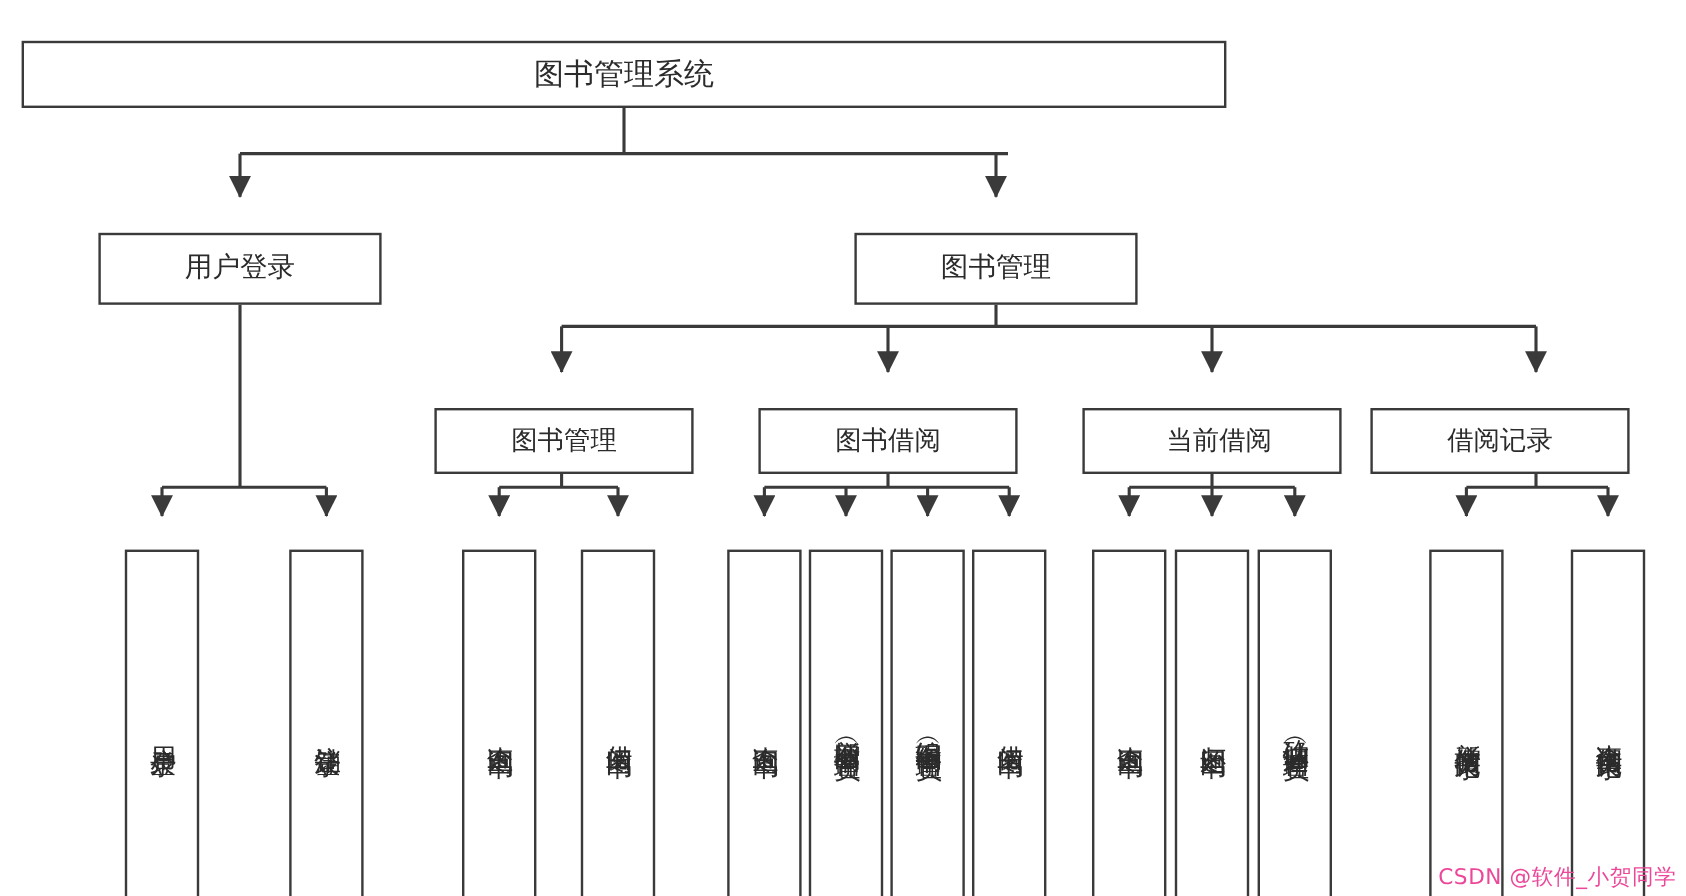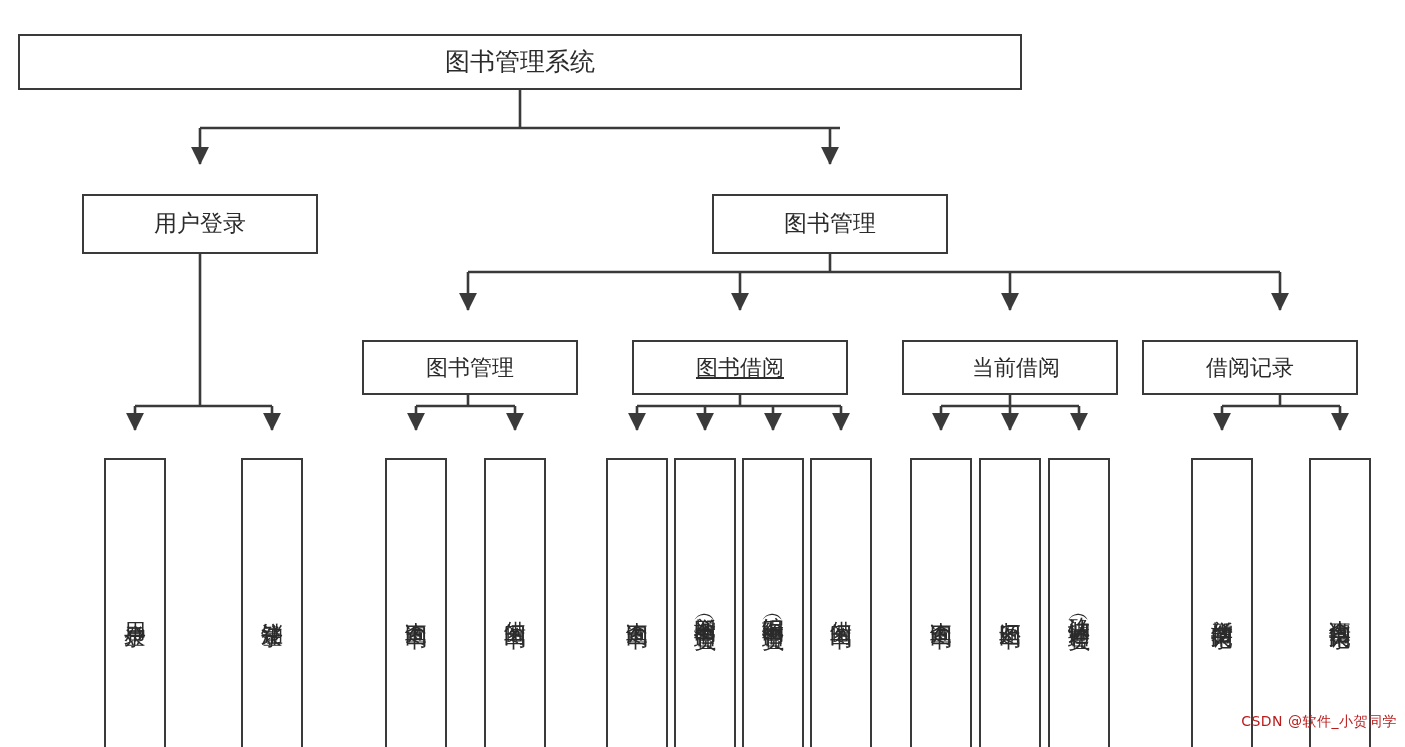--- a/index.html
+++ b/index.html
@@ -56,23 +56,23 @@
   }
   .node.leaf .label {
     writing-mode: vertical-rl;
     text-orientation: upright;
     white-space: normal;
     text-align: center;
   }
   .watermark {
     position: absolute;
     right: 8px;
-    bottom: 16px;
-    font-size: 14px;
-    color: #b91c1c;
+    bottom: 4px;
+    font-size: 18px;
+    color: #ec4899;
     white-space: nowrap;
     letter-spacing: 0.5px;
   }
 </style>
 </head>
 <body>
 
 <div id="canvas">
 
   <svg id="wires" viewBox="0 0 1405 747" xmlns="http://www.w3.org/2000/svg">
@@ -132,21 +132,21 @@
   <div class="node lvl1" style="left:82px; top:172px; width:236px; height:60px;">
     <span class="label">用户登录</span>
   </div>
   <div class="node lvl1" style="left:712px; top:172px; width:236px; height:60px;">
     <span class="label">图书管理</span>
   </div>
 
   <div class="node lvl2" style="left:362px; top:318px; width:216px; height:55px;">
     <span class="label">图书管理</span>
   </div>
-  <div class="node lvl2" style="left:632px; top:318px; width:216px; height:55px;text-decoration:underline;">
+  <div class="node lvl2" style="left:632px; top:318px; width:216px; height:55px;">
     <span class="label">图书借阅</span>
   </div>
   <div class="node lvl2" style="left:902px; top:318px; width:216px; height:55px;padding-left:12px;">
     <span class="label">当前借阅</span>
   </div>
   <div class="node lvl2" style="left:1142px; top:318px; width:216px; height:55px;">
     <span class="label">借阅记录</span>
   </div>
 
   <div class="node leaf" style="left:104px; top:436px; width:62px; height:299px;">

